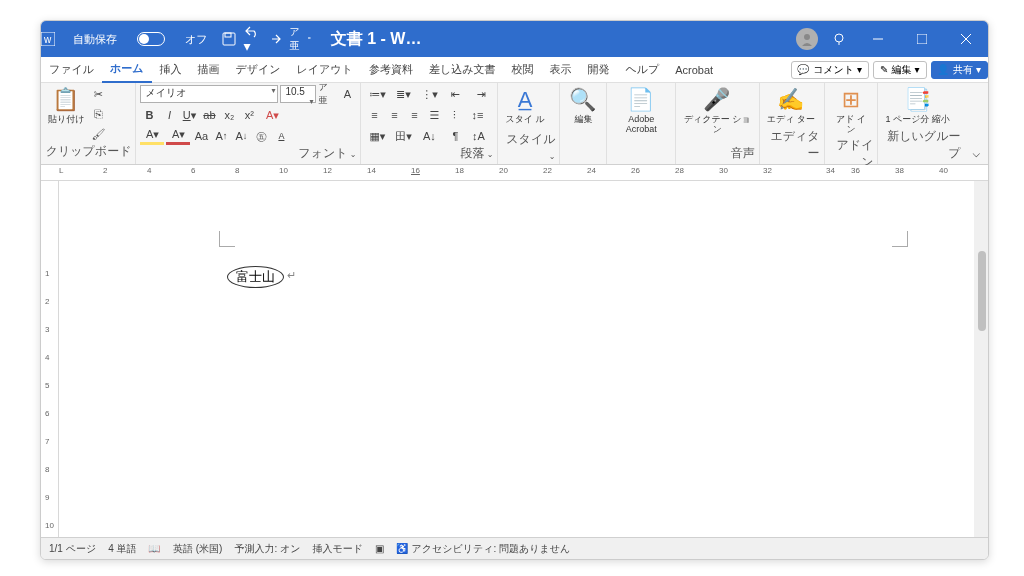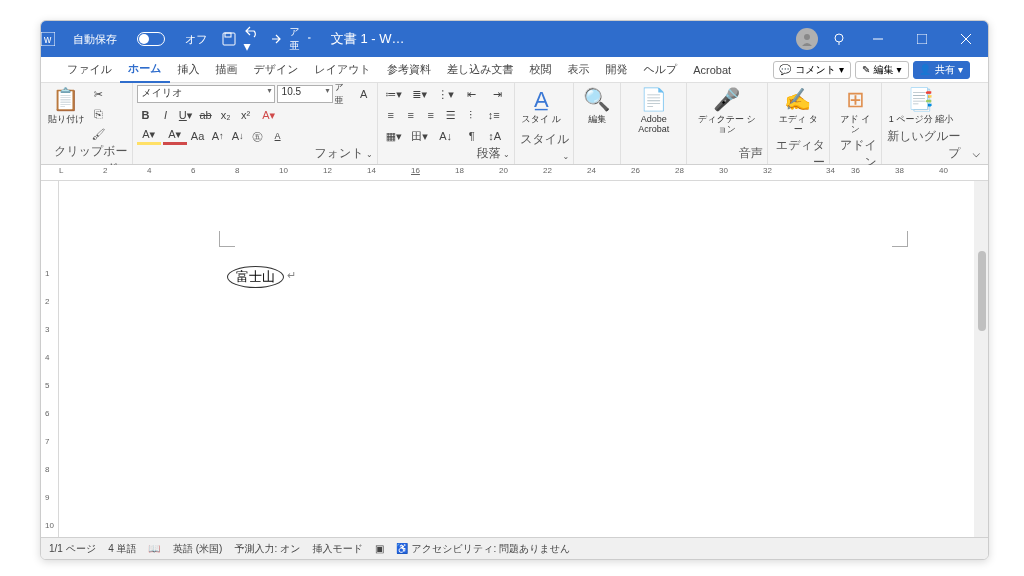--- a/index.html
+++ b/index.html
@@ -5,26 +5,26 @@
 * { margin:0; padding:0; box-sizing:border-box; font-family:"Yu Gothic UI","Meiryo",sans-serif; }
 body { background:#fff; width:1024px; height:576px; overflow:hidden; position:relative; }
 .window { position:absolute; left:40px; top:20px; width:949px; height:540px; background:#fff; border:1px solid #ccc; border-radius:6px; overflow:hidden; box-shadow:0 2px 8px rgba(0,0,0,.15); display:flex; flex-direction:column; }
 .titlebar { height:36px; background:#2f6dcc; display:flex; align-items:center; color:#fff; font-size:11px; }
 .titlebar .t-icon { width:26px; text-align:center; }
 .autosave { display:flex; align-items:center; gap:20px; padding:0 6px; }
 .toggle { width:28px; height:14px; border:1px solid #fff; border-radius:8px; display:flex; align-items:center; }
 .toggle-knob { width:10px; height:10px; background:#fff; border-radius:50%; margin-left:1px; }
 .qat { display:flex; align-items:center; gap:8px; padding:0 8px; }
 .qat span { font-size:14px; }
-.doc-title { padding:0 12px; font-size:13px; }
+.doc-title { padding:0 12px; font-size:16px;font-weight:bold; }
 .searchbox { margin-left:20px; width:220px; height:24px; background:#3a78d5; border:1px solid #5a92de; border-radius:3px; display:flex; align-items:center; padding:0 8px; gap:6px; color:#d5e4f7; font-size:11px; }
 .title-right { margin-left:auto; display:flex; align-items:center; gap:8px; padding-right:4px; }
 .avatar { width:22px; height:22px; background:#b0b0b0; border-radius:50%; display:flex; align-items:center; justify-content:center; }
 .win-btn { width:36px; height:36px; display:flex; align-items:center; justify-content:center; }
-.tabs { height:26px; background:#fff; display:flex; align-items:center; font-size:11px; border-bottom:1px solid #e0e0e0; padding:0 18px; gap:0; }
+.tabs { height:26px; background:#fff; display:flex; align-items:center; font-size:11px; border-bottom:1px solid #e0e0e0; padding:0 0; gap:0; }
 .tab { padding:0 8px; height:26px; display:flex; align-items:center; color:#444; }
 .tab.active { font-weight:bold; border-bottom:2px solid #2f6dcc; color:#2f6dcc; }
 .tabs-right { margin-left:auto; display:flex; gap:4px; }
 .pill { border:1px solid #c0c0c0; border-radius:3px; padding:1px 6px; font-size:10px; display:flex; align-items:center; gap:3px; }
 .pill.blue { background:#2f6dcc; color:#fff; border-color:#2f6dcc; }
 .ribbon { height:82px; background:#f5f5f5; border-bottom:1px solid #d0d0d0; display:flex; font-size:10px; color:#333; }
 .group { border-right:1px solid #e0e0e0; padding:2px 4px 0 4px; display:flex; flex-direction:column; position:relative; }
 .group-body { flex:1; display:flex; align-items:flex-start; gap:2px; }
 .group-label { text-align:right; font-size:12px; color:#555; padding-bottom:2px; }
 .group-label.sm::after { content:" ⌄"; font-size:8px; }
@@ -163,21 +163,21 @@
           <span class="micro">🖌</span>
         </div>
       </div>
       <div class="group-label sm">クリップボード</div>
     </div>
 
     <div class="group">
       <div class="group-body" style="flex-direction:column;gap:3px">
         <div class="row">
           <div class="sel" style="width:138px">メイリオ</div>
-          <div class="sel" style="width:56px">10.5</div>
+          <div class="sel" style="width:36px">10.5</div>
           <span class="micro" style="font-size:9px">ア亜</span>
           <span class="micro">A</span>
         </div>
         <div class="row">
           <span class="micro">
               <b>B</b>
             </span>
           <span class="micro">
               <i>I</i>
             </span>

